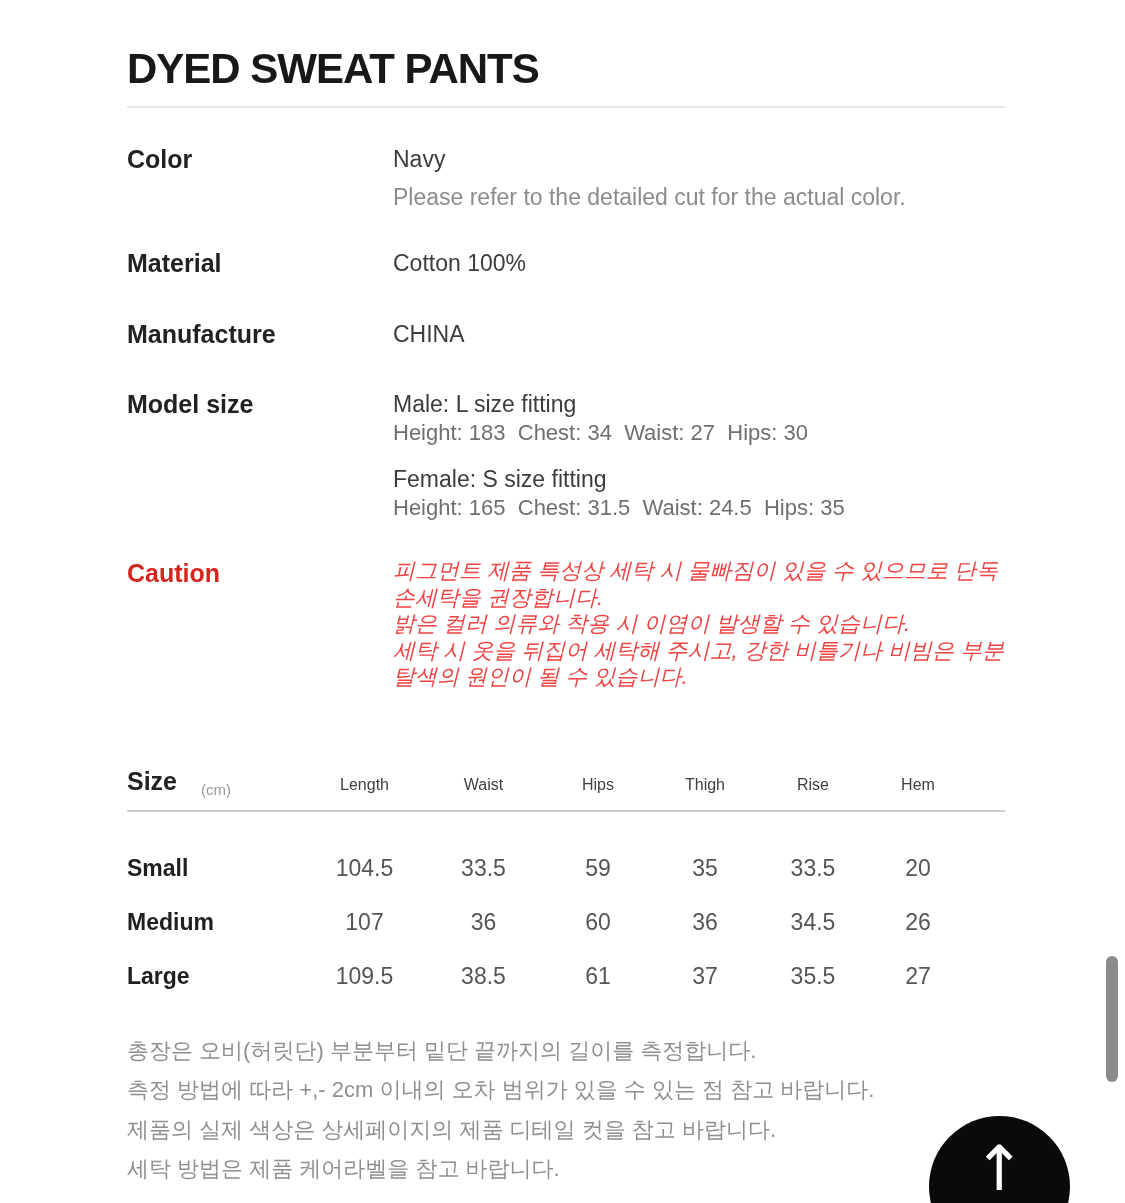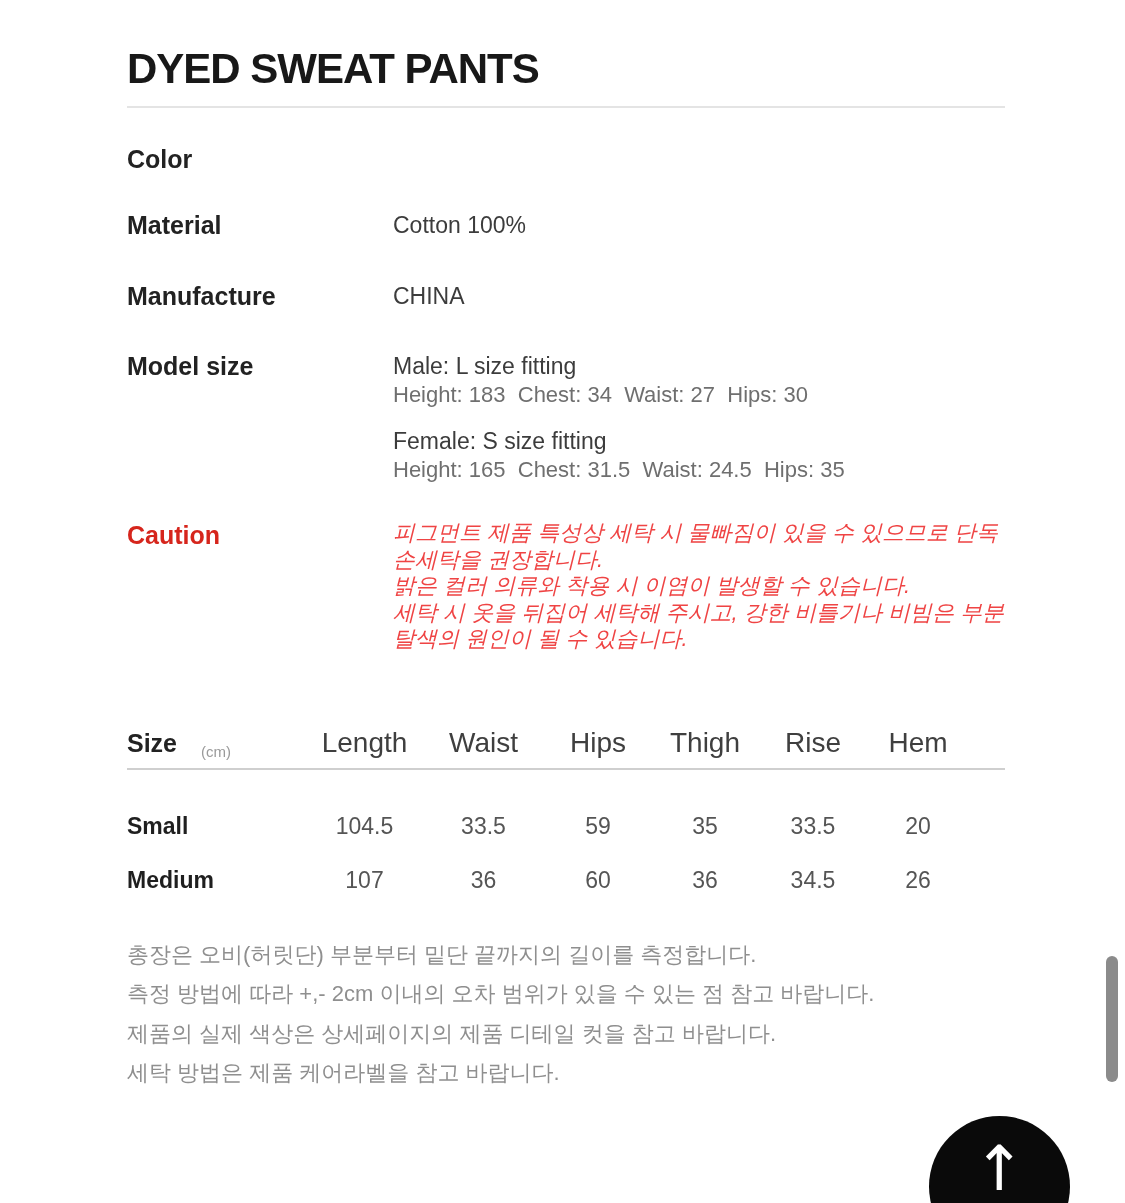--- a/index.html
+++ b/index.html
@@ -65,21 +65,21 @@
   }
   .size-title-cell { display:flex; align-items:flex-end; }
   .size-title {
     font-size:25px;
     font-weight:700;
     line-height:34px;
     color:#222222;
   }
   .size-unit { font-size:15px; color:#9a9a9a; margin-left:24px; }
   .col-head {
-    font-size:28px;
+    font-size:16px;
     color:#3f3f3f;
     text-align:center;
     line-height:34px;
   }
   .table-divider { margin-top:8px; border-top:2px solid #cfcfcf; }
   .size-row { margin-top:24px; align-items:center; }
   .size-row.first { margin-top:41px; }
   .row-name {
     font-size:23px;
     font-weight:700;
@@ -130,20 +130,24 @@
 </head>
 <body>
 
 <div class="content">
 
   <h1 class="page-title">DYED SWEAT PANTS</h1>
   <div class="divider"></div>
 
   <div class="info-row row-color">
     <div class="info-label">Color</div>
+    <div>
+      <div class="info-value">Navy</div>
+      <div class="gray-note">Please refer to the detailed cut for the actual color.</div>
+    </div>
   </div>
 
   <div class="info-row row-material">
     <div class="info-label">Material</div>
     <div class="info-value">Cotton 100%</div>
   </div>
 
   <div class="info-row row-manufacture">
     <div class="info-label">Manufacture</div>
     <div class="info-value">CHINA</div>
@@ -200,20 +204,29 @@
     <div class="size-grid size-row">
       <div class="row-name">Medium</div>
       <div class="cell-val">107</div>
       <div class="cell-val">36</div>
       <div class="cell-val">60</div>
       <div class="cell-val">36</div>
       <div class="cell-val">34.5</div>
       <div class="cell-val">26</div>
     </div>
 
+    <div class="size-grid size-row">
+      <div class="row-name">Large</div>
+      <div class="cell-val">109.5</div>
+      <div class="cell-val">38.5</div>
+      <div class="cell-val">61</div>
+      <div class="cell-val">37</div>
+      <div class="cell-val">35.5</div>
+      <div class="cell-val">27</div>
+    </div>
   </div>
 
   <div class="notes">
     <div class="note-line">총장은 오비(허릿단) 부분부터 밑단 끝까지의 길이를 측정합니다.</div>
     <div class="note-line">측정 방법에 따라 +,- 2cm 이내의 오차 범위가 있을 수 있는 점 참고 바랍니다.</div>
     <div class="note-line">제품의 실제 색상은 상세페이지의 제품 디테일 컷을 참고 바랍니다.</div>
     <div class="note-line">세탁 방법은 제품 케어라벨을 참고 바랍니다.</div>
   </div>
 
 </div>

